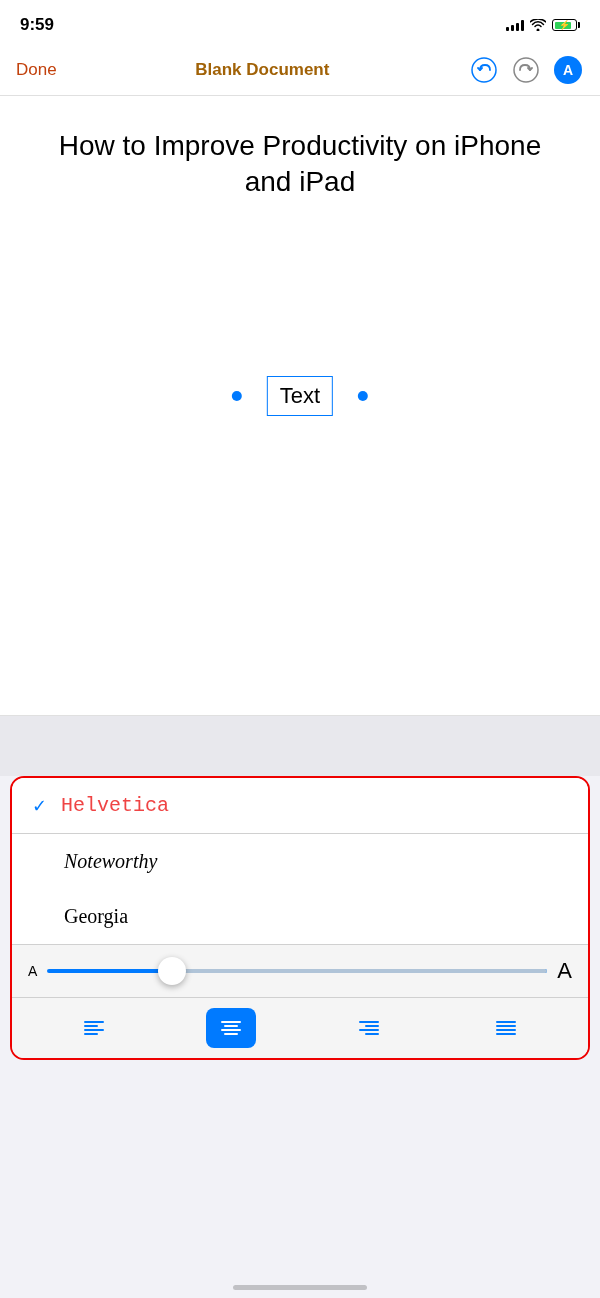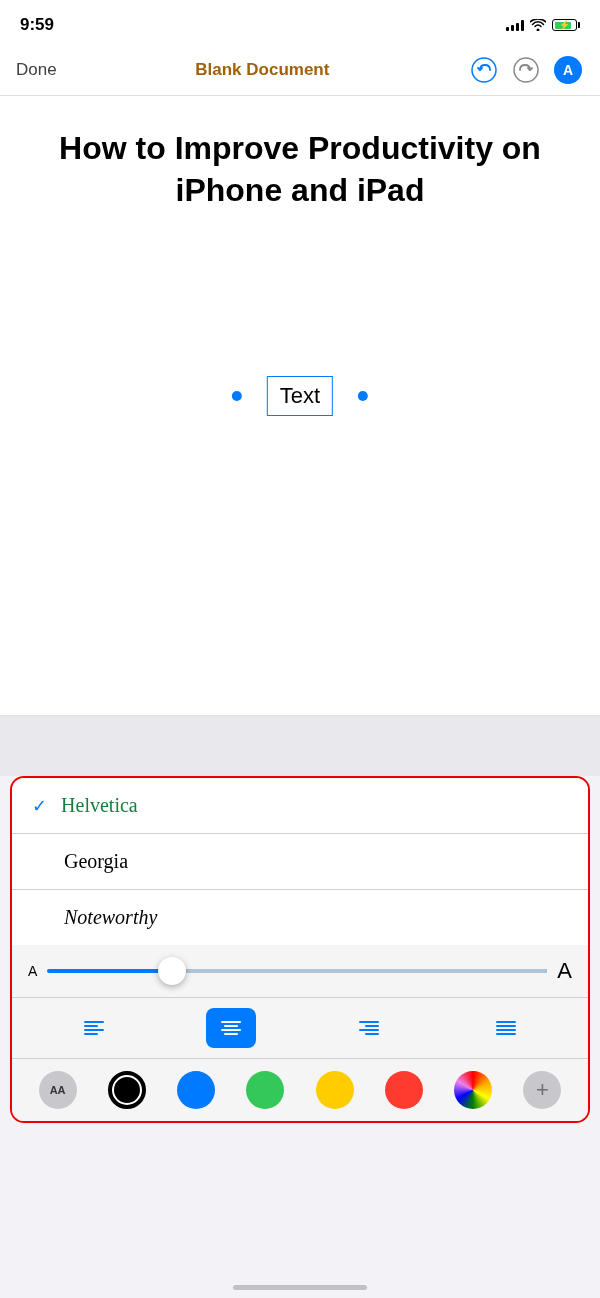--- a/index.html
+++ b/index.html
@@ -37,21 +37,21 @@
     .nav-bar {
       display: flex;
       align-items: center;
       justify-content: space-between;
       padding: 8px 16px;
       background: #fff;
       border-bottom: 1px solid #e0e0e0;
       height: 52px;
     }
     .nav-done {
-      color: #404040;
+      color: #c2410c;
       font-size: 17px;
       font-weight: 400;
       cursor: pointer;
     }
     .nav-title {
       font-size: 17px;
       font-weight: 600;
       color: #a16207;
     }
     .nav-icons {
@@ -71,22 +71,22 @@
     
     .document-area {
       background: #fff;
       margin: 0;
       padding: 32px 40px;
       min-height: 620px;
       position: relative;
       border-bottom: 1px solid #e0e0e0;
     }
     .doc-title {
-      font-size: 32px;
-      font-weight: 700;
+      font-size: 28px;
+      font-weight: 400;
       text-align: center;
       color: #000;
       line-height: 1.3;
       margin-bottom: 0;
     }
 
     
     .text-element-wrapper {
       position: absolute;
       top: 280px;
@@ -138,22 +138,22 @@
       border-bottom: none;
     }
     .font-checkmark {
       color: #007aff;
       font-size: 18px;
       margin-right: 14px;
       font-weight: 400;
     }
     .font-name-helvetica {
       font-size: 20px;
-      color: #15803d;
-      font-family: Liberation Serif, serif;
+      color: #ef4444;
+      font-family: Liberation Mono, monospace;
     }
     .font-name-georgia {
       font-size: 20px;
       color: #000;
       font-family: Georgia, serif;
     }
     .font-name-noteworthy {
       font-size: 20px;
       color: #000;
       font-family: 'Noteworthy', 'Comic Sans MS', cursive;
@@ -435,26 +435,26 @@
 
 <div class="gray-area"></div>
 
 <div class="font-panel">
 
   <div class="font-item">
     <span class="font-checkmark">✓</span>
     <span class="font-name-helvetica">Helvetica</span>
   </div>
 
+  <div class="font-item font-item-no-check" style="border-bottom:none;">
+    <span class="font-name-noteworthy">Noteworthy</span>
+  </div>
+
   <div class="font-item font-item-no-check">
     <span class="font-name-georgia">Georgia</span>
-  </div>
-
-  <div class="font-item font-item-no-check" style="border-bottom:none;">
-    <span class="font-name-noteworthy">Noteworthy</span>
   </div>
 
   <div class="size-row">
     <span class="size-label-small">A</span>
     <div style="flex:1; position:relative; height:28px; display:flex; align-items:center;">
       <div class="slider-track">
         <div class="slider-track-right"></div>
         <div class="slider-thumb"></div>
       </div>
     </div>
@@ -493,30 +493,16 @@
     <div class="align-btn">
       <svg viewBox="0 0 22 22" fill="none">
         <line x1="2" y1="5" x2="20" y2="5" stroke="#007aff" stroke-width="2" stroke-linecap="round"></line>
         <line x1="2" y1="9" x2="20" y2="9" stroke="#007aff" stroke-width="2" stroke-linecap="round"></line>
         <line x1="2" y1="13" x2="20" y2="13" stroke="#007aff" stroke-width="2" stroke-linecap="round"></line>
         <line x1="2" y1="17" x2="20" y2="17" stroke="#007aff" stroke-width="2" stroke-linecap="round"></line>
       </svg>
     </div>
   </div>
 
-  <div class="color-row">
-    <div class="color-btn-aa">
-      <span>AA</span>
-    </div>
-    <div class="color-swatch black"></div>
-    <div class="color-swatch blue"></div>
-    <div class="color-swatch green"></div>
-    <div class="color-swatch yellow"></div>
-    <div class="color-swatch red"></div>
-    <div class="color-swatch rainbow"></div>
-    <div class="color-plus">
-      <span>+</span>
-    </div>
-  </div>
 
 </div>
 
 <div class="home-indicator"></div>
 
 </body></html>

